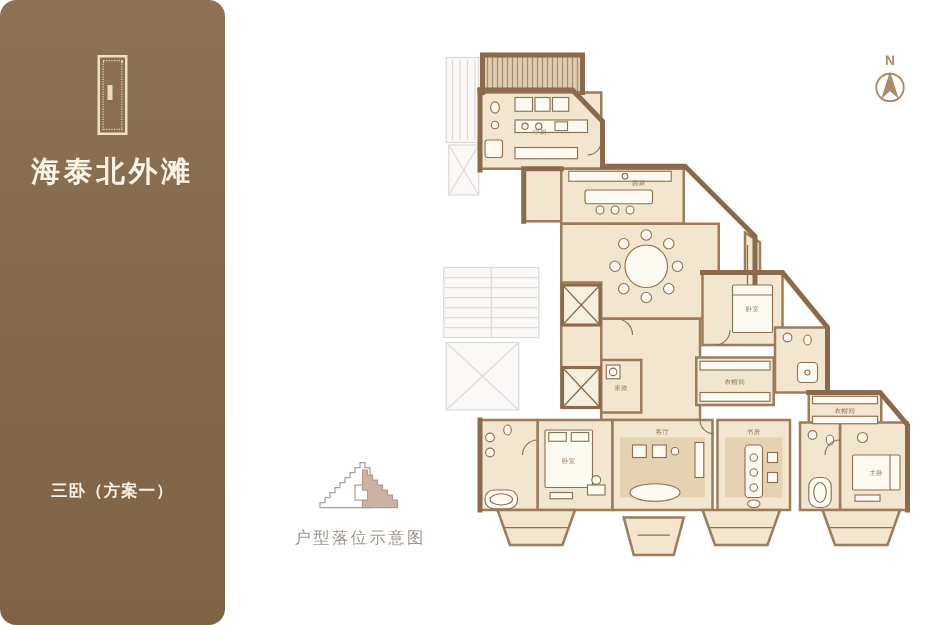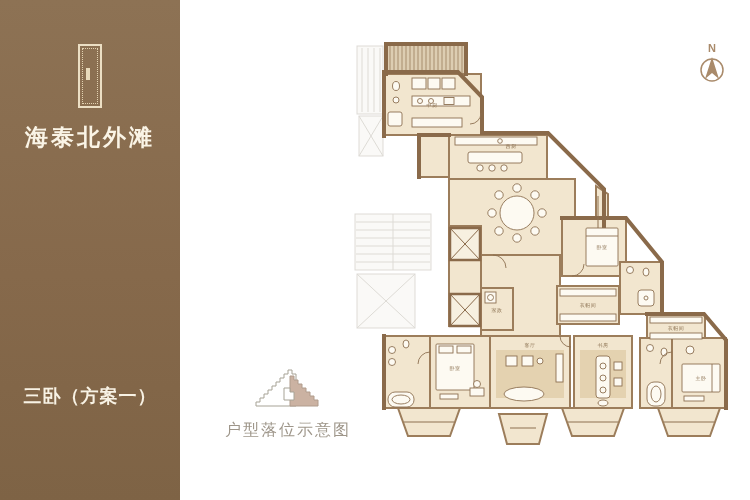--- a/index.html
+++ b/index.html
@@ -1,21 +1,21 @@
 <!DOCTYPE html>
 <html><head>
 <meta charset="utf-8">
 <style>
   html,body{margin:0;padding:0;background:#ffffff;}
   #stage{position:relative;width:750px;height:500px;overflow:hidden;background:#ffffff;
          font-family:"Liberation Sans",sans-serif;}
   
   .panel{position:absolute;left:0;top:0;width:180px;height:500px;
          background:linear-gradient(180deg,#8d7254 0%,#86694b 55%,#7e6345 100%);
-         color:#f6efdf;}
+         color:#f6efdf;border-radius:13px;}
   .panel-inner{position:relative;width:160px;margin:0 auto;height:100%;text-align:center;}
   .ornament{margin:44px auto 0 auto;width:20px;height:60px;border:2px solid #ecdfc4;
             position:relative;}
   .ornament .inner{position:absolute;left:2px;top:2px;right:2px;bottom:2px;
             border:1px dotted #e2d2b1;}
   .ornament .core{position:absolute;left:6px;top:22px;width:4px;height:12px;background:#e8dabb;}
   .brand-cn{margin-top:14px;font-family:"DejaVu Serif","Liberation Serif",serif;
             font-weight:bold;font-size:23px;letter-spacing:3px;color:#faf4e6;}
   .brand-en{margin-top:3px;font-family:"DejaVu Serif","Liberation Serif",serif;
             font-weight:bold;font-size:12px;letter-spacing:5px;color:#f3ead6;}
@@ -24,24 +24,24 @@
             font-size:18px;letter-spacing:2px;color:#f8f2e4;}
   .area-row{margin-top:10px;display:flex;justify-content:center;align-items:center;}
   .area-label{font-size:10px;line-height:1.25;text-align:left;color:#f3ecdb;position:relative;
             font-family:"DejaVu Serif","Liberation Serif",serif;font-weight:bold;}
   .area-note{position:absolute;right:-10px;top:-4px;width:9px;height:9px;border:1px solid #f3ecdb;
             border-radius:50%;font-size:6px;line-height:9px;text-align:center;}
   .area-num{font-family:"DejaVu Serif","Liberation Serif",serif;font-size:40px;line-height:1;
             color:#faf4e6;margin-left:8px;}
   .area-num sup{font-size:18px;}
   .scheme{margin-top:8px;font-family:Liberation Sans, sans-serif;font-weight:bold;
-            font-size:18px;letter-spacing:1px;color:#f8f2e4;}
+            font-size:13px;letter-spacing:1px;color:#f8f2e4;}
   
   .keyplan{position:absolute;left:224px;top:360px;width:128px;text-align:center;}
-  .keyplan-caption{margin-top:6px;font-size:16px;letter-spacing:2px;color:#9e968a;}
+  .keyplan-caption{margin-top:6px;font-size:13px;letter-spacing:2px;color:#9e968a;}
   
   svg text.rlabel{font-family:"Liberation Sans",sans-serif;font-size:5px;fill:#8c7252;
             letter-spacing:0.5px;}
   svg text.compass-n{font-family:"Liberation Sans",sans-serif;font-size:11px;font-weight:bold;
             fill:#a98a6a;}
 </style>
 </head>
 <body>
 
 <div id="stage">

